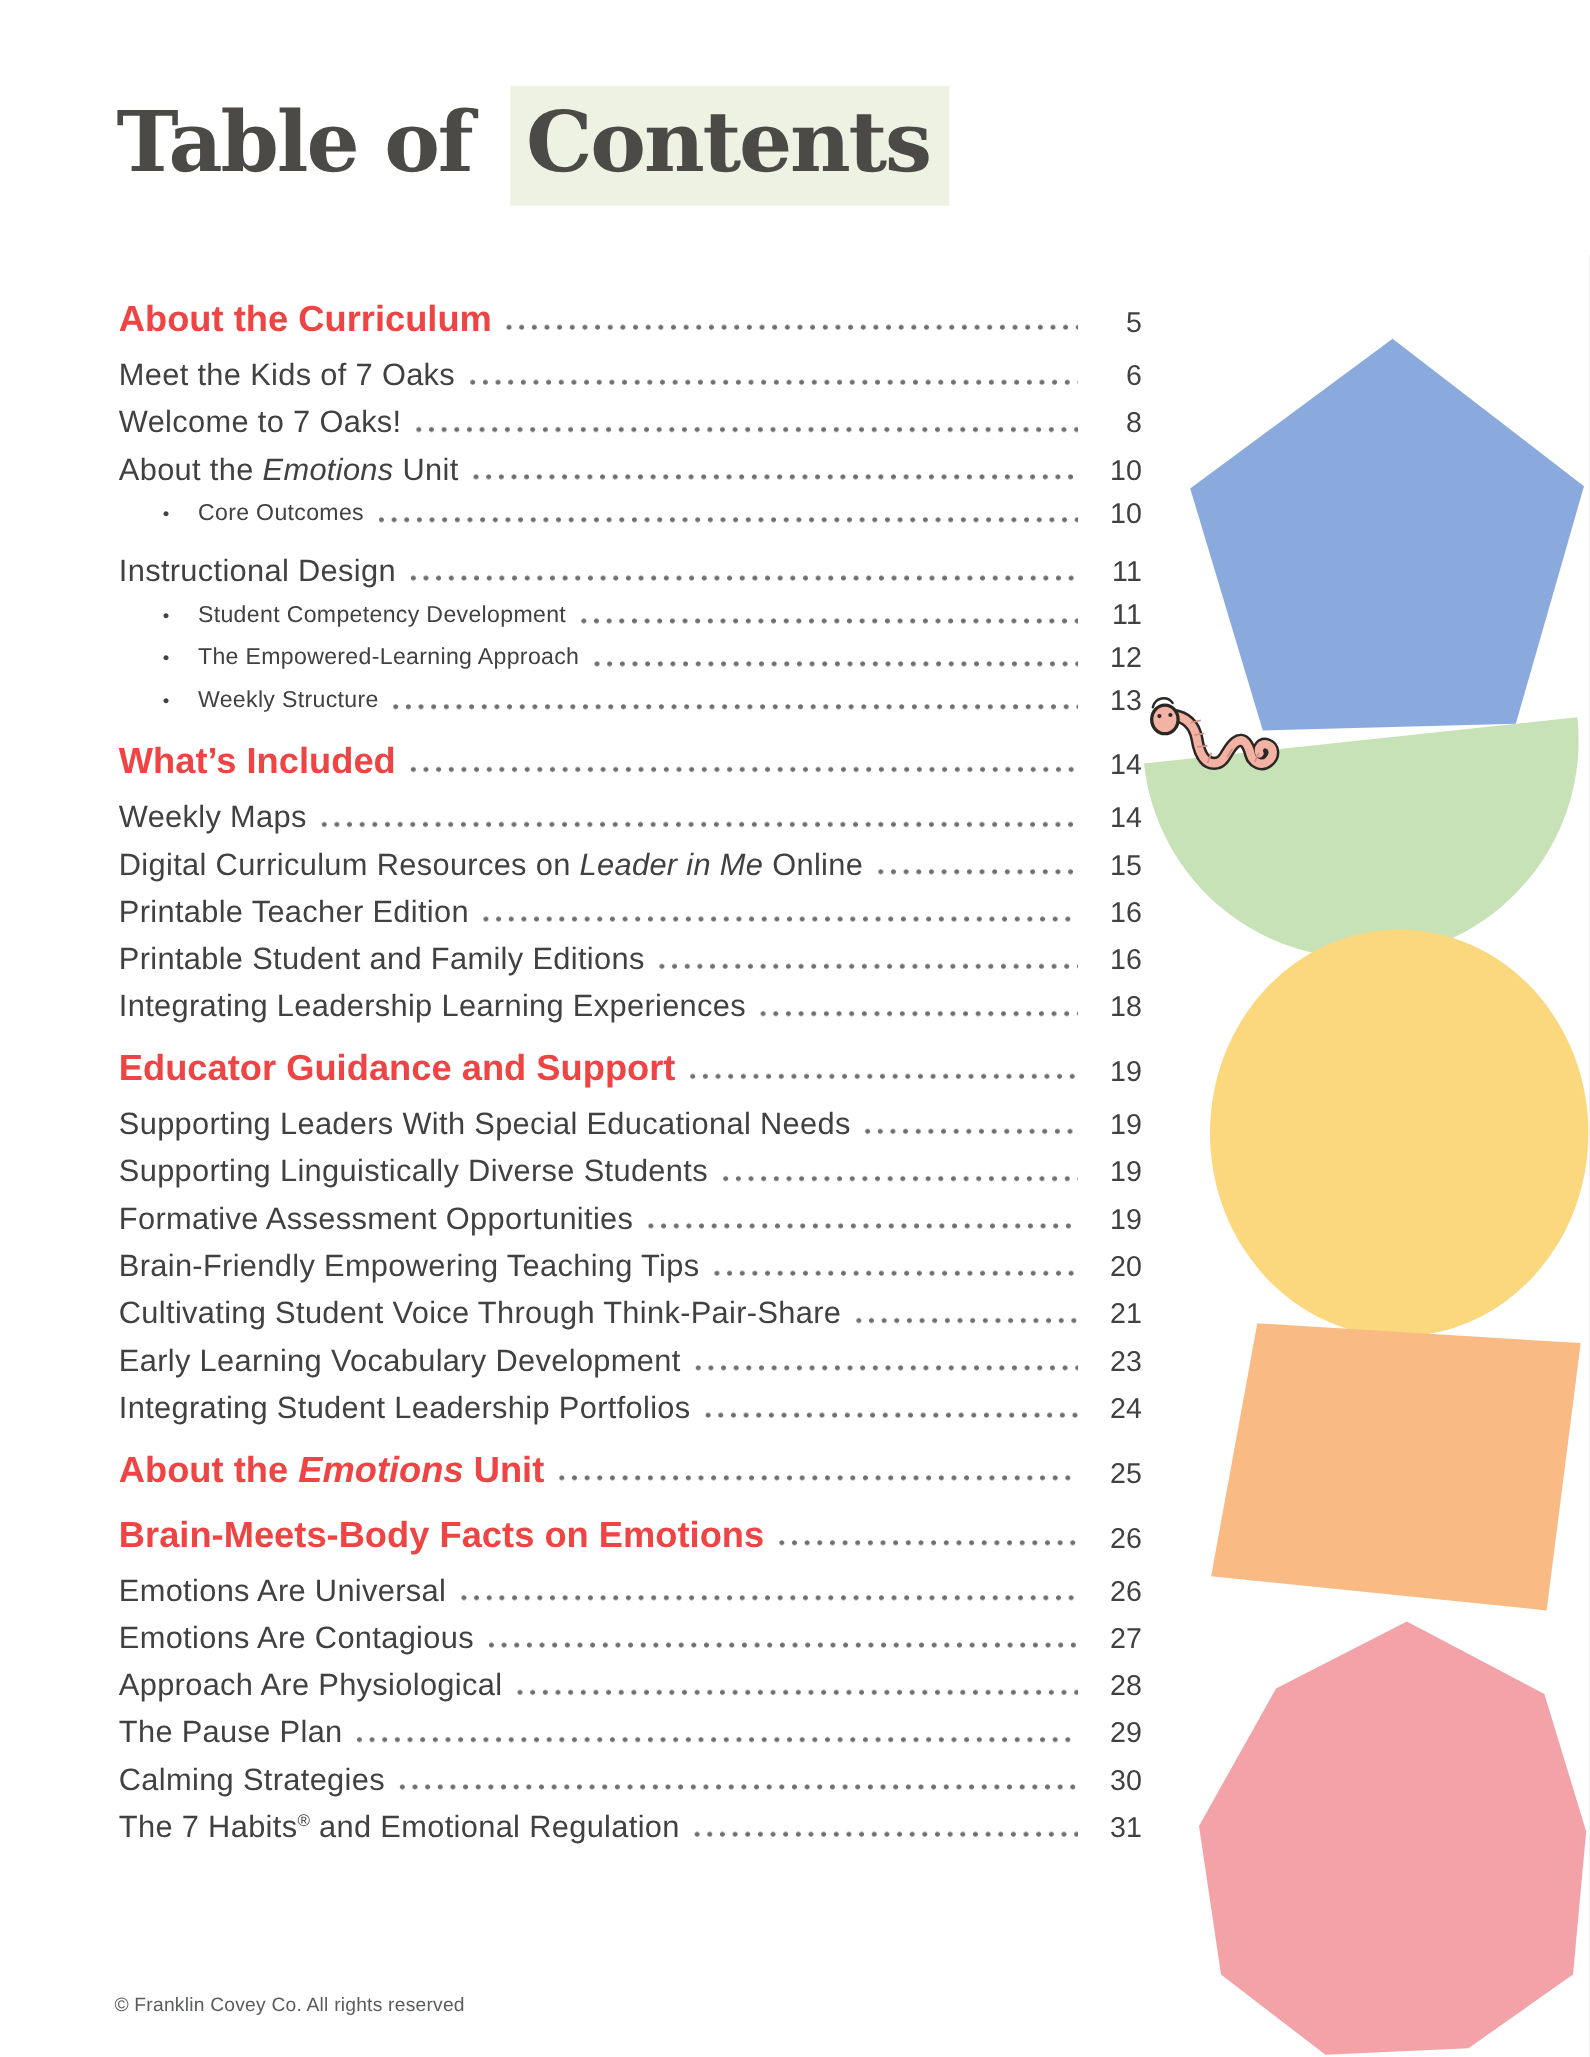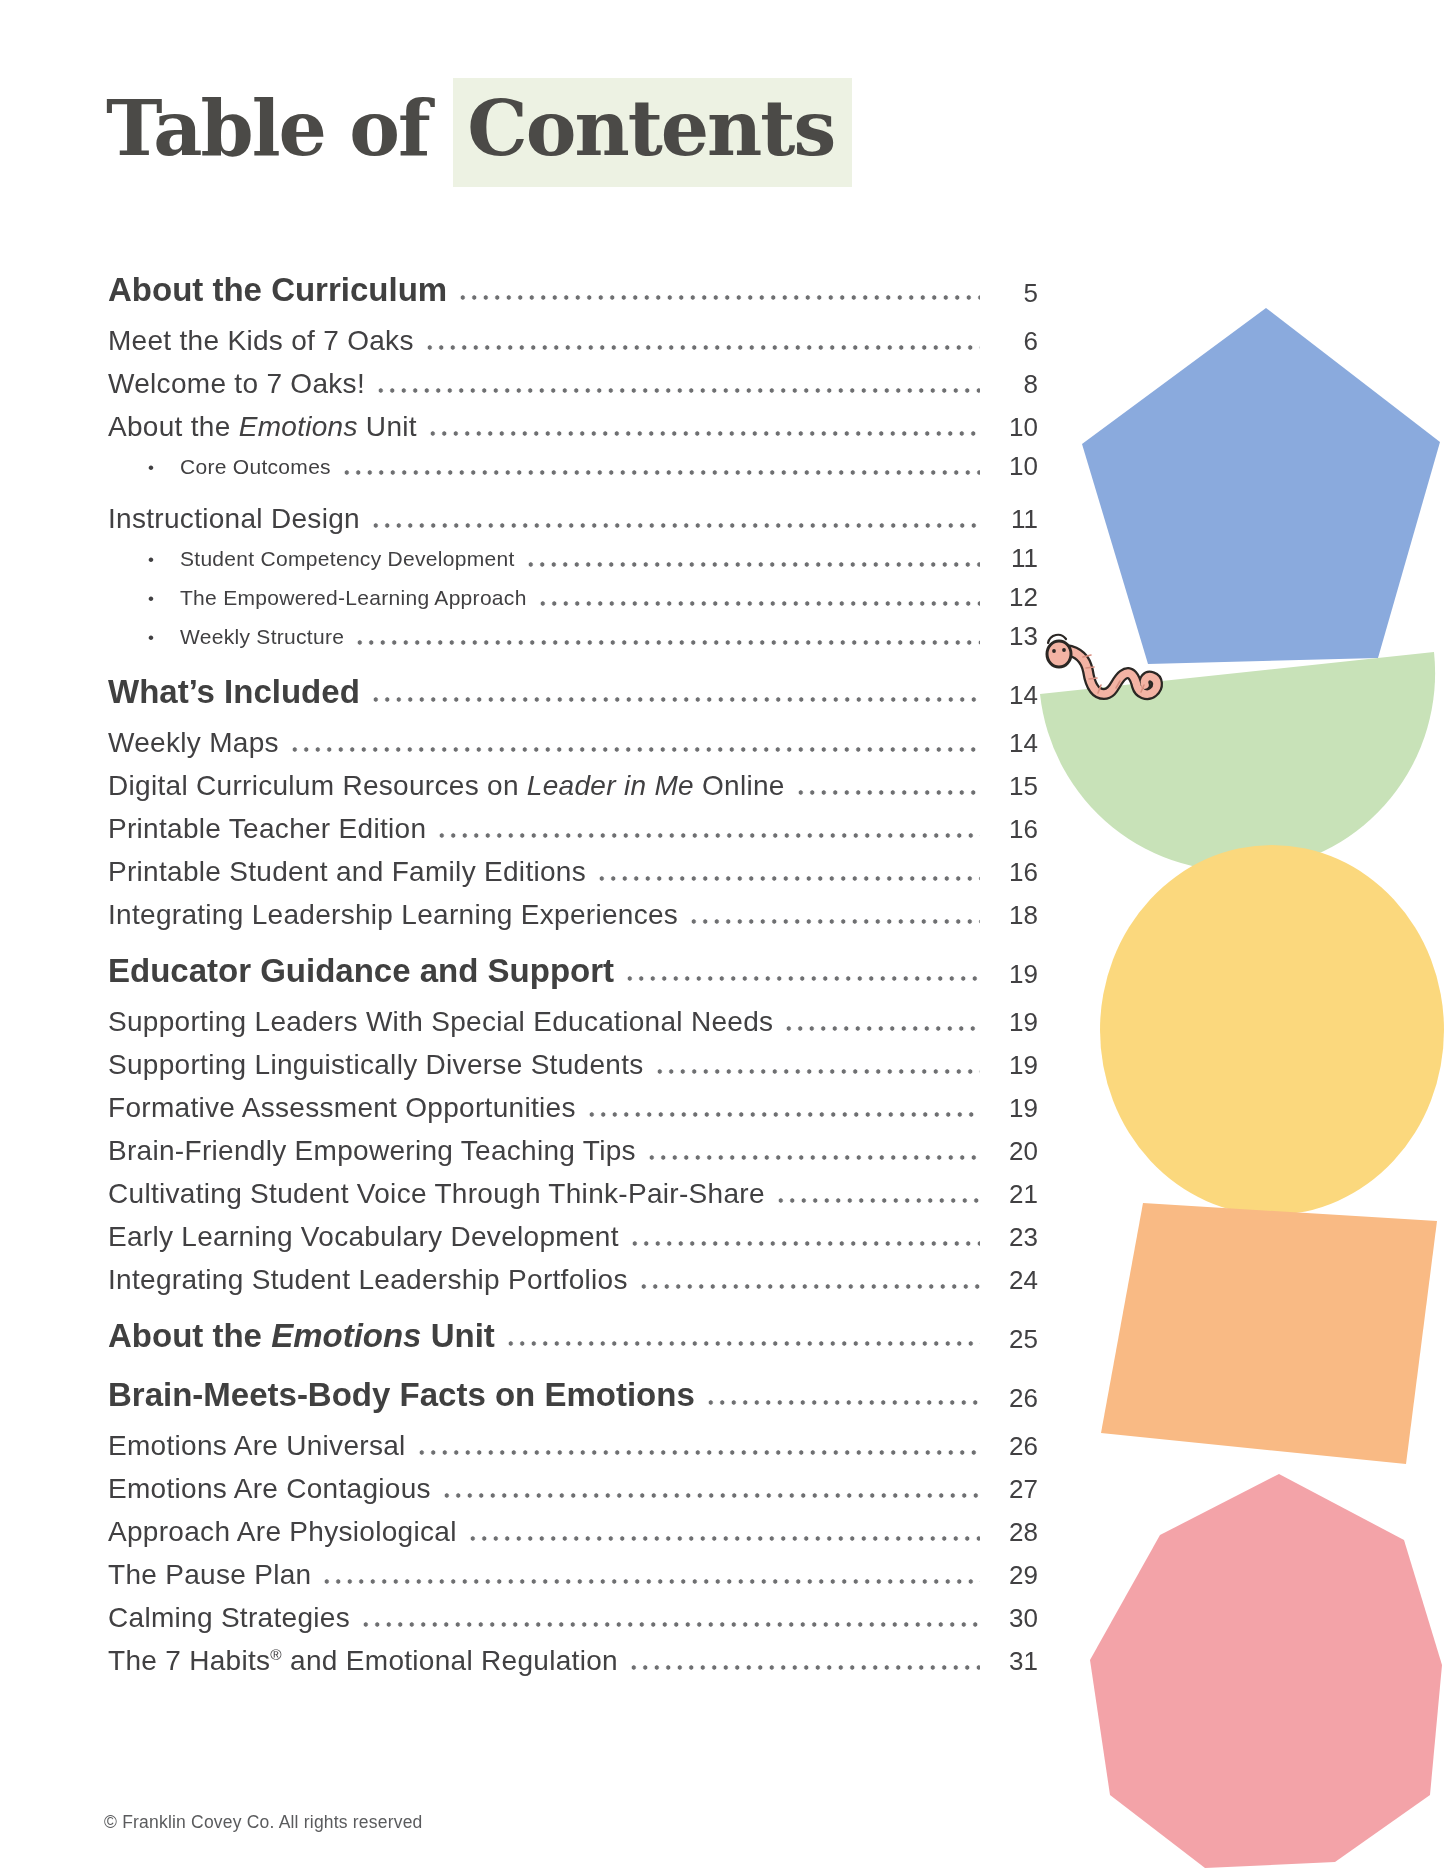--- a/index.html
+++ b/index.html
@@ -6,33 +6,33 @@
   .page {
     position:relative; width:1445px; height:1870px; background:#ffffff;
     font-family:"Liberation Sans", sans-serif; overflow:hidden; margin:0 auto;
   }
   
   .title {
     position:absolute; left:106px; top:84px; margin:0;
     font-family:"DejaVu Serif", serif; font-weight:700; font-size:76px;
     letter-spacing:-2px; color:#4b4a47; white-space:nowrap;
   }
-  .title .hl { padding:6px 18px 14px 14px; }
+  .title .hl { padding:6px 18px 14px 14px;margin-left:11px; }
   
   .toc { position:absolute; left:108px; top:252px; width:930px; }
   .row { display:flex; align-items:flex-end; height:43px; }
   .row .label {
     font-size:28px; font-weight:400; color:#414042; line-height:36px;
     letter-spacing:0.3px; white-space:nowrap;
   }
   .row .label em { font-style:italic; }
   .row .label sup { font-size:55%; vertical-align:super; line-height:0; }
   .row.heading { height:46px; margin-top:13px; margin-bottom:5px; }
   .row.heading .label {
-    font-size:33px; font-weight:700; color:#404040; line-height:42px; letter-spacing:0;
+    font-size:33px; font-weight:700; color:#ef4444; line-height:42px; letter-spacing:0;
   }
   .row.bullet { height:39px; }
   .row.bullet .label { font-size:21px; line-height:34px; }
   .row.gap { margin-top:10px;justify-content:flex-end; }
   .bulletdot {
     font-size:17px; line-height:32px; color:#414042;
     margin-left:40px; margin-right:26px;
   }
   .leader {
     flex:1; height:5px; margin:0 12px 9px 10px;

